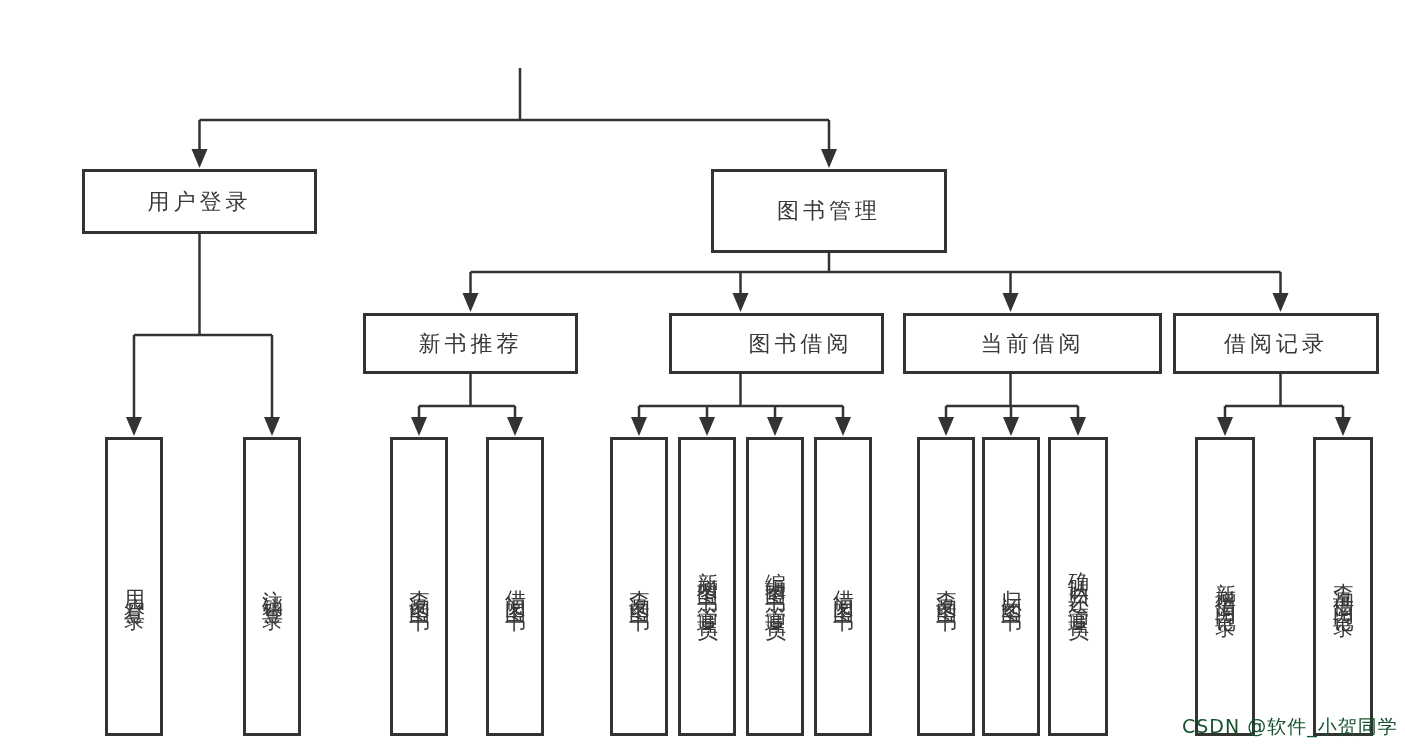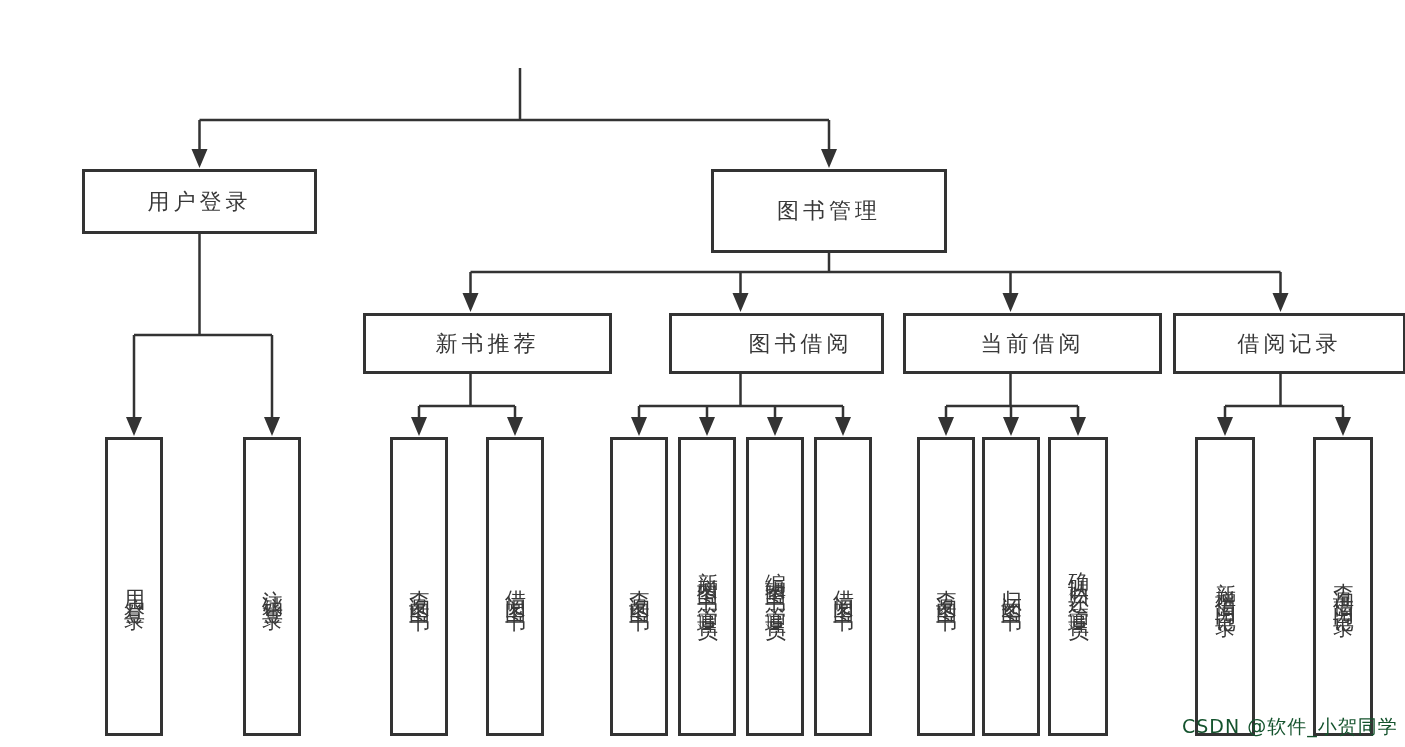--- a/index.html
+++ b/index.html
@@ -36,24 +36,24 @@
     text-orientation: mixed;
     font-size: 21px;
     letter-spacing: 7px;
     line-height: 1;
     white-space: nowrap;
   }
   
   #n-root            { left: 20px;  top: 13px;  width: 1000px; height: 55px; }
   #n-user-login      { left: 82px;  top: 169px; width: 235px;  height: 65px; }
   #n-book-mgmt       { left: 711px; top: 169px; width: 236px;  height: 84px; }
-  #n-new-book-rec    { left: 363px; top: 313px; width: 249px;  height: 61px; }
+  #n-new-book-rec    { left: 363px; top: 313px; width: 215px;  height: 61px; }
   #n-book-borrow     { left: 669px; top: 313px; width: 215px;  height: 61px; padding-left: 48px; }
   #n-current-borrow  { left: 903px; top: 313px; width: 259px;  height: 61px; }
-  #n-borrow-record   { left: 1173px;top: 313px; width: 233px;  height: 61px; }
+  #n-borrow-record   { left: 1173px;top: 313px; width: 206px;  height: 61px; }
   .leaf              { top: 437px; width: 58px; height: 299px; }
   #n-leaf-user-login        { left: 105px; }
   #n-leaf-logout            { left: 243px; }
   #n-leaf-query-book-rec    { left: 390px; }
   #n-leaf-borrow-book-rec   { left: 486px; }
   #n-leaf-query-book-borrow { left: 610px; }
   #n-leaf-add-book          { left: 678px; }
   #n-leaf-edit-book         { left: 746px; }
   #n-leaf-borrow-book       { left: 814px; }
   #n-leaf-query-book-cur    { left: 917px; }

